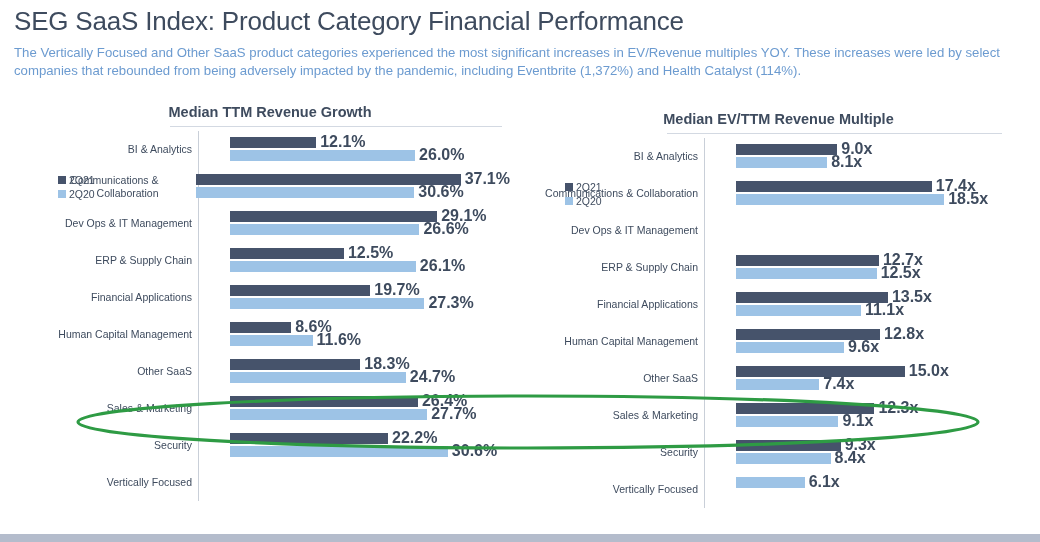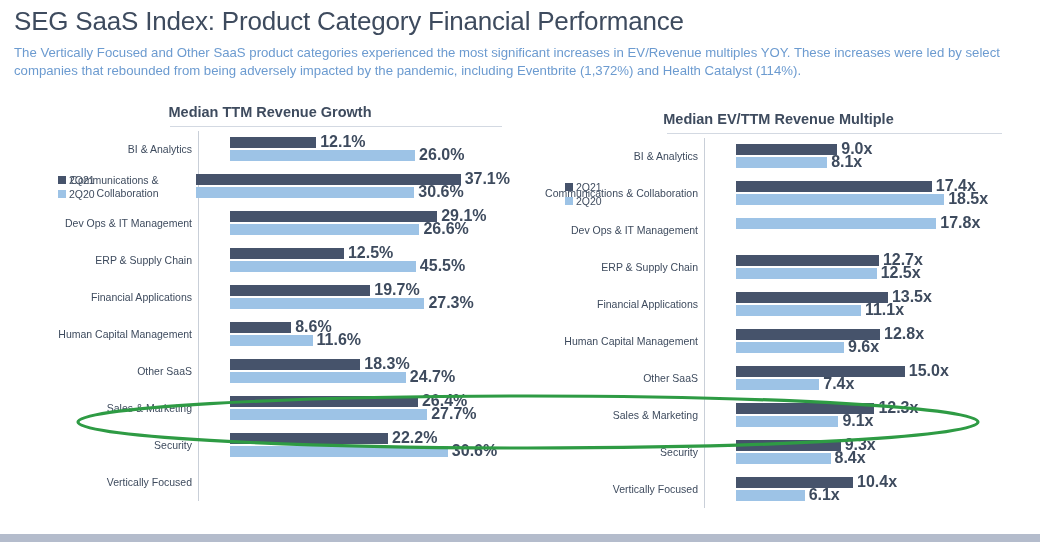--- a/index.html
+++ b/index.html
@@ -197,21 +197,21 @@
           </div>
           <div class="row">
             <div class="row-label">ERP &amp; Supply Chain</div>
             <div class="bars">
               <div class="bar-line">
                 <span class="bar bar-2q21" style="width: 113.92px; background: rgb(70, 83, 107);"></span>
                 <span class="bar-value">12.5%</span>
               </div>
               <div class="bar-line">
                 <span class="bar bar-2q20" style="width: 185.832px; background: rgb(157, 195, 230);"></span>
-                <span class="bar-value">45.5%</span>
+                <span class="bar-value">26.1%</span>
               </div>
             </div>
           </div>
           <div class="row">
             <div class="row-label">Financial Applications</div>
             <div class="bars">
               <div class="bar-line">
                 <span class="bar bar-2q21" style="width: 140.264px; background: rgb(70, 83, 107);"></span>
                 <span class="bar-value">19.7%</span>
               </div>
@@ -318,24 +318,20 @@
               </div>
               <div class="bar-line">
                 <span class="bar bar-2q20" style="width: 208.125px; background: rgb(157, 195, 230);"></span>
                 <span class="bar-value">18.5x</span>
               </div>
             </div>
           </div>
           <div class="row">
             <div class="row-label">Dev Ops &amp; IT Management</div>
             <div class="bars">
-              <div class="bar-line">
-                <span class="bar bar-2q20" style="width: 200.25px; background: rgb(157, 195, 230);"></span>
-                <span class="bar-value">17.8x</span>
-              </div>
             </div>
           </div>
           <div class="row">
             <div class="row-label">ERP &amp; Supply Chain</div>
             <div class="bars">
               <div class="bar-line">
                 <span class="bar bar-2q21" style="width: 142.875px; background: rgb(70, 83, 107);"></span>
                 <span class="bar-value">12.7x</span>
               </div>
               <div class="bar-line">
@@ -405,24 +401,20 @@
               </div>
               <div class="bar-line">
                 <span class="bar bar-2q20" style="width: 94.5px; background: rgb(157, 195, 230);"></span>
                 <span class="bar-value">8.4x</span>
               </div>
             </div>
           </div>
           <div class="row">
             <div class="row-label">Vertically Focused</div>
             <div class="bars">
-              <div class="bar-line">
-                <span class="bar bar-2q21" style="width: 117px; background: rgb(70, 83, 107);"></span>
-                <span class="bar-value">10.4x</span>
-              </div>
               <div class="bar-line">
                 <span class="bar bar-2q20" style="width: 68.625px; background: rgb(157, 195, 230);"></span>
                 <span class="bar-value">6.1x</span>
               </div>
             </div>
           </div>
         </div>
     </div>
   </div>
 

